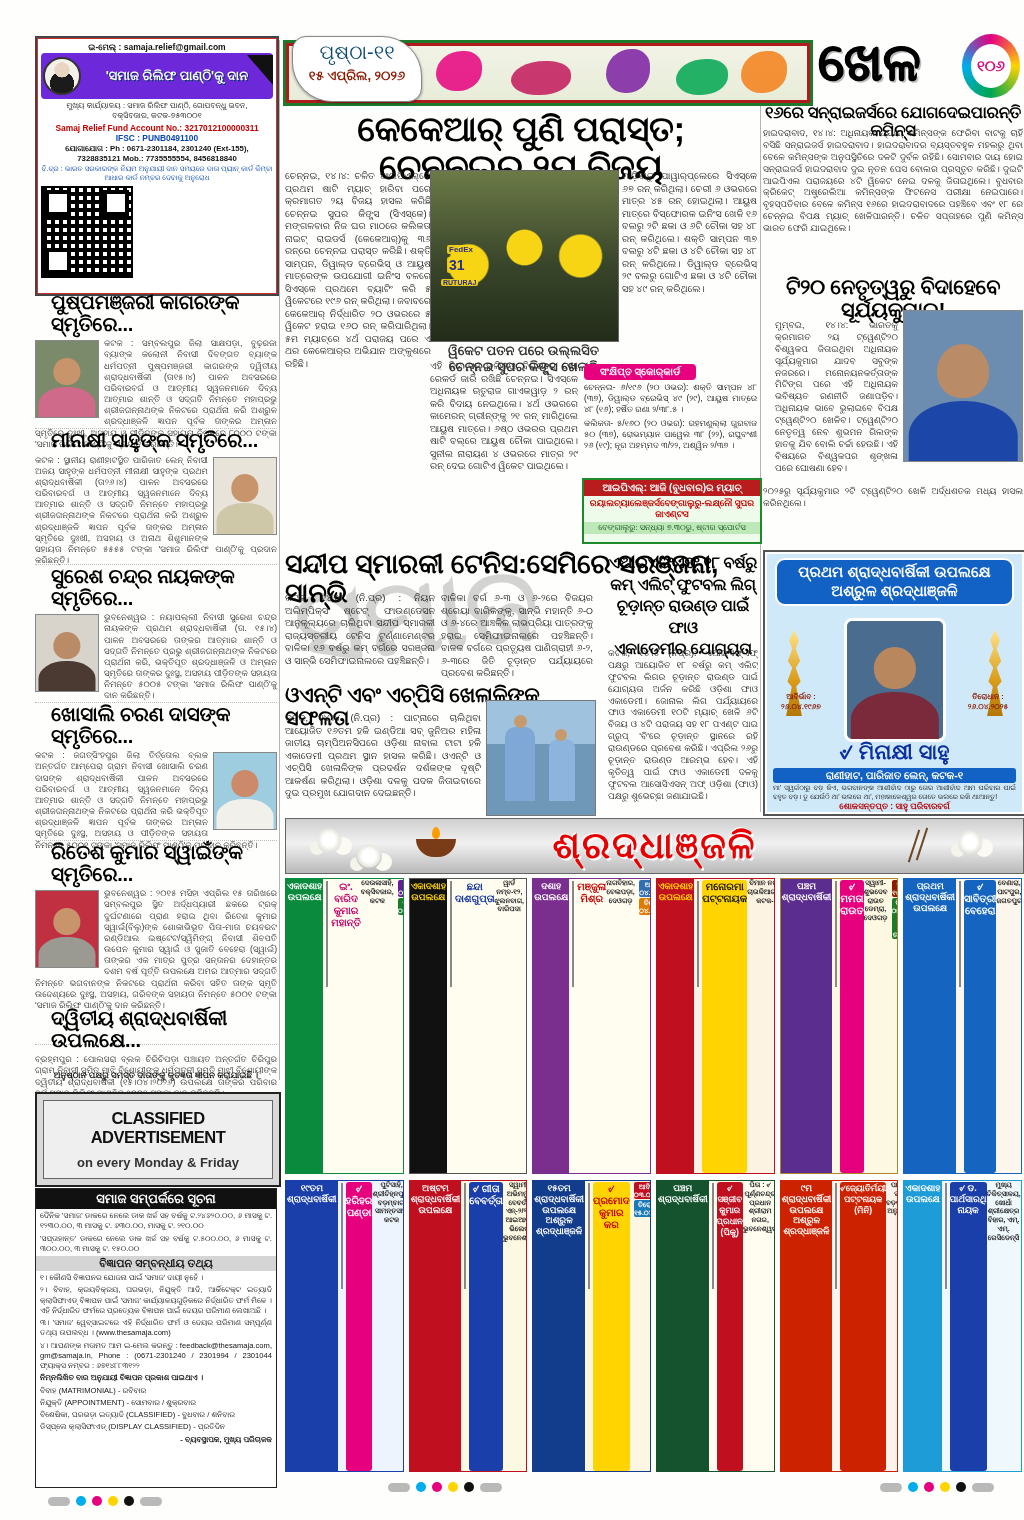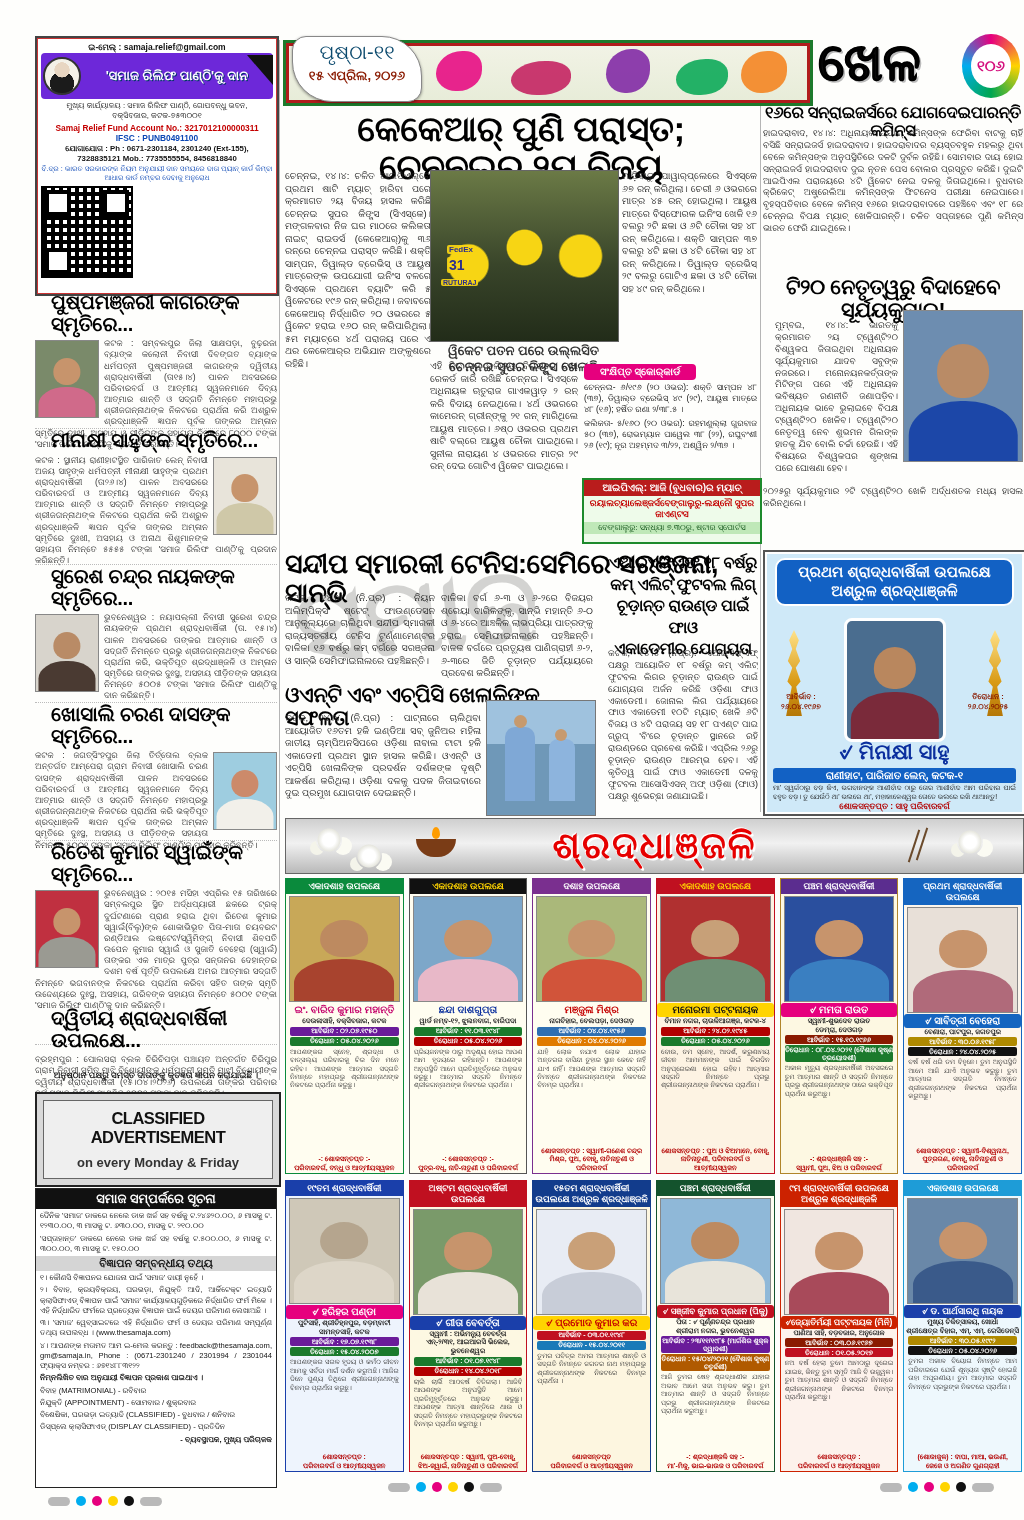--- a/index.html
+++ b/index.html
@@ -85,21 +85,21 @@
   .shban .t{color:#e60000;font-weight:bold;font-size:37px;letter-spacing:2px;
             text-shadow:2px 2px 0 #fff,-1px -1px 0 #fff}
   .flower{position:absolute;width:26px;height:26px;border-radius:50%;
           background:radial-gradient(circle,#fff 35%,#e7e7df 60%,transparent 65%);box-shadow:14px 6px 0 -4px #fbfbf3,-12px 8px 0 -6px #f4f4ea}
   .diya{position:absolute;width:40px;height:18px;border-radius:0 0 20px 20px;background:#7a3c16}
   .diya::before{content:"";position:absolute;left:16px;top:-12px;width:8px;height:12px;border-radius:50% 50% 50% 50%/60% 60% 40% 40%;background:#ff9c00}
   .incense{position:absolute;width:2px;height:34px;background:#6b4a2b;transform:rotate(18deg)}
 
   
   .orow{position:absolute;left:285px;width:737px;display:flex;gap:5px}
-  .obit{flex:1;border:1.5px solid var(--brd,#777);background:var(--card,#fffdf0);display:flex;flex-direction:column;overflow:hidden}
+  .obit{flex:1;border:1.5px solid var(--brd,#777);background:var(--card,#fffdf0);display:flex;flex-direction:row;overflow:hidden}
   .o-hdr{background:var(--hbg,#1565c0);color:var(--hfg,#fff);font-weight:bold;font-size:9px;text-align:center;padding:2px 1px;line-height:1.2}
   .o-photo{height:104px;margin:2px 3px 0 3px}
   .o-name{background:var(--nbg,transparent);color:var(--nfg,#c4006a);font-weight:bold;font-size:10px;text-align:center;padding:1px 0;margin-top:1px;border-radius:3px}
   .o-loc{font-size:7px;text-align:center;line-height:1.25;color:#222;font-weight:bold}
   .o-dates{display:flex;flex-direction:column;gap:1px;margin:1px 4px}
   .o-dates span{font-size:6.8px;font-weight:bold;text-align:center;border-radius:2px;padding:0.5px 0}
   .bb{background:var(--bbg,#6a1b9a);color:var(--bfg,#fff)}
   .db{background:var(--dbg,#1b7a2c);color:var(--dfg,#fff)}
   .o-body{font-size:6.8px;line-height:1.25;text-align:justify;color:#333;margin:1px 4px;flex:1;overflow:hidden}
   .o-foot{font-size:6.8px;font-weight:bold;text-align:center;color:var(--ffg,#b30000);padding:1px 2px;line-height:1.25}

